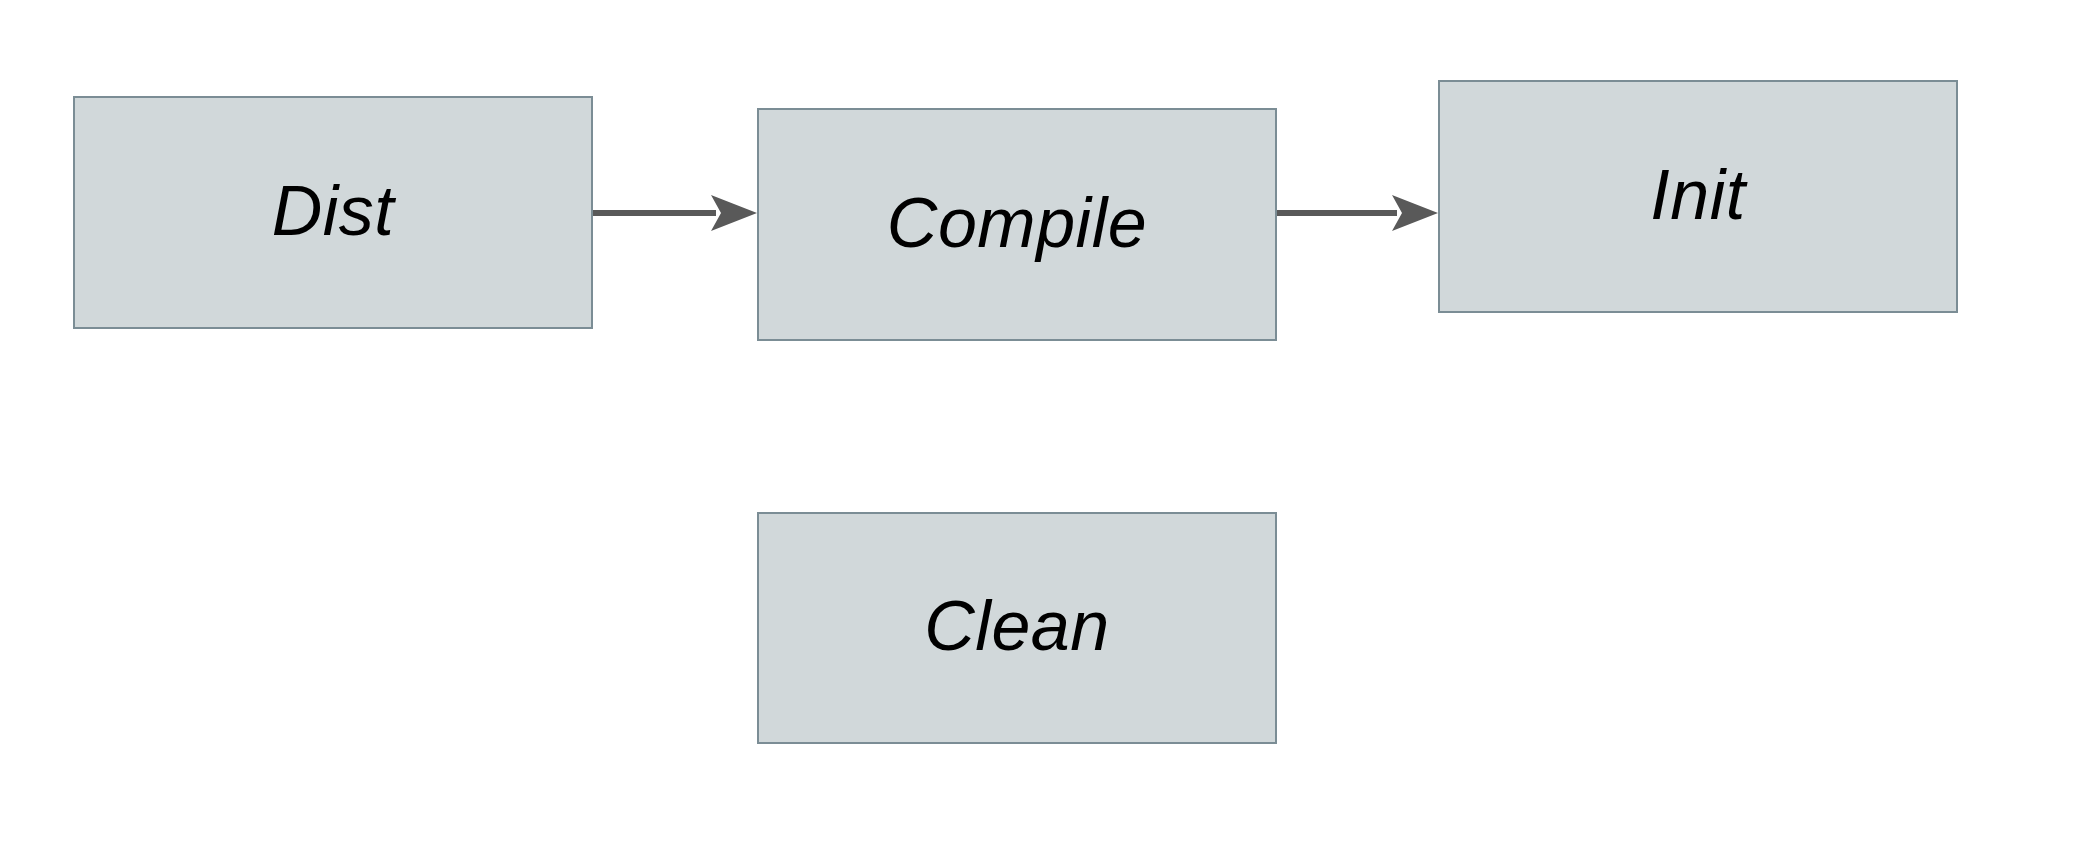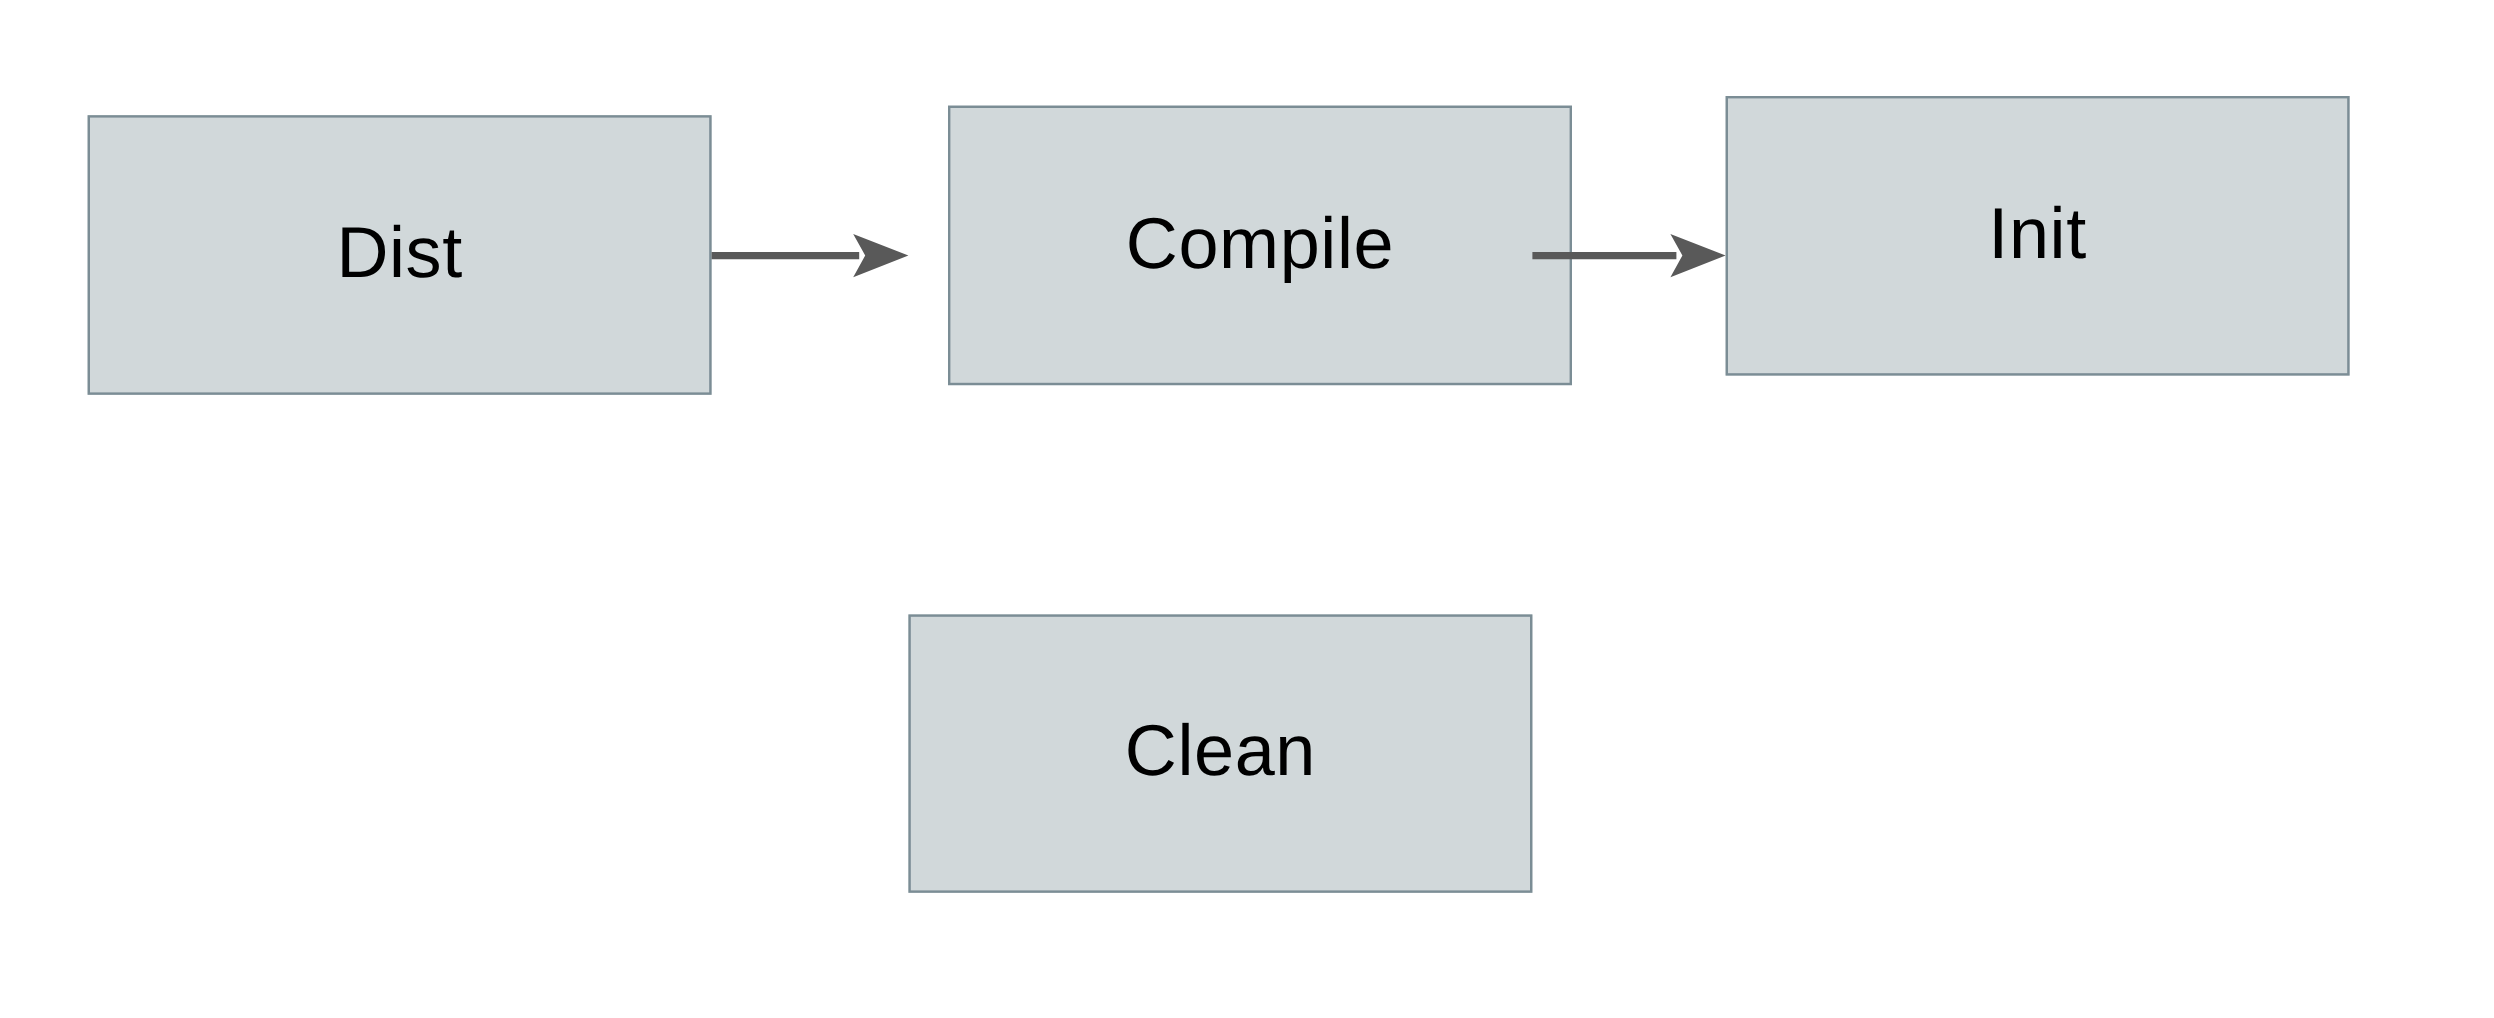--- a/index.html
+++ b/index.html
@@ -20,29 +20,30 @@
     width: 520px;
     height: 233px;
     box-sizing: border-box;
     background: var(--node-fill, #d1d8da);
     border: 2.5px solid var(--node-border, #7b8d95);
     display: flex;
     align-items: center;
     justify-content: center;
   }
   .node .label {
-    font-size: 60px;
+    font-size: 70px;
     line-height: 1;
     color: var(--label-color, #000000);
     letter-spacing: 0.5px;
     white-space: nowrap;
     transform: translateY(-2px);
+    font-style: italic;
   }
   .node-dist    { left: 73px;   top: 96px;  }
-  .node-compile { left: 757px;  top: 88px; margin-left: 33px;  }
+  .node-compile { left: 757px;  top: 108px;  }
   .node-init    { left: 1438px; top: 80px;  }
   .node-clean   { left: 757px;  top: 512px; height: 232px; text-align: center; }
 
   .edges-layer {
     position: absolute;
     left: 0;
     top: 0;
     width: 2078px;
     height: 848px;
     pointer-events: none;

